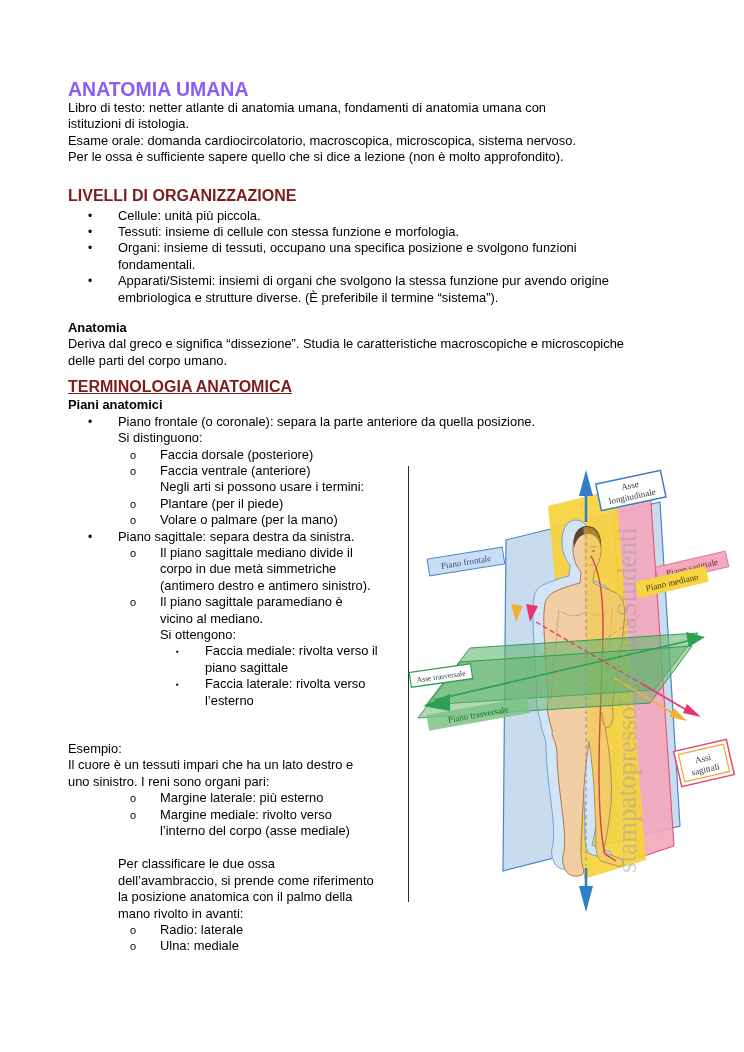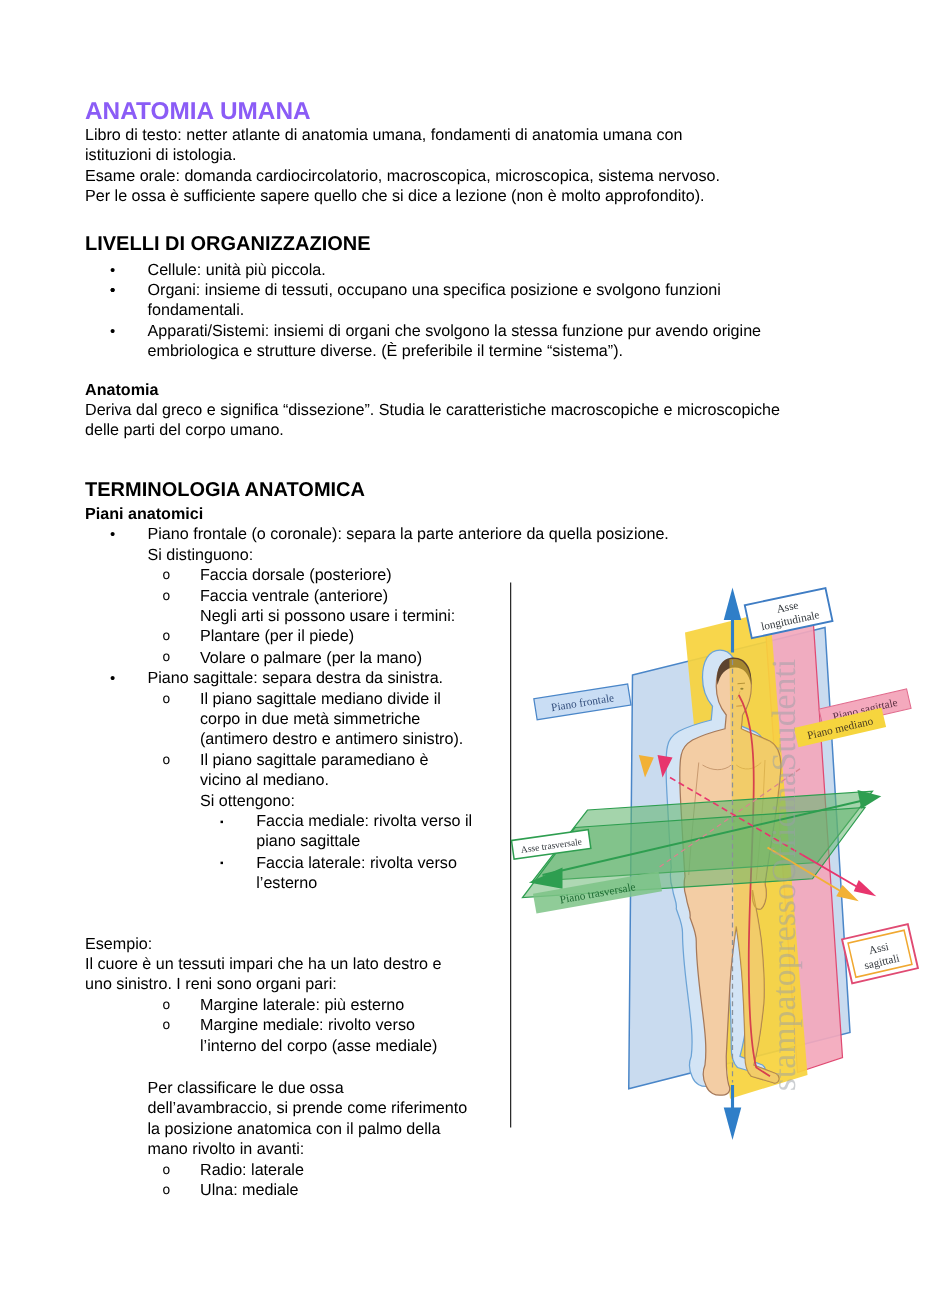--- a/index.html
+++ b/index.html
@@ -1,22 +1,22 @@
 <!DOCTYPE html>
 <html><head>
 <meta charset="utf-8">
 <style>
   html,body{margin:0;padding:0;}
   body{width:744px;height:1052px;position:relative;background:#ffffff;overflow:hidden;
        font-family:"Liberation Sans","DejaVu Sans",sans-serif;color:#000;}
   .content{position:absolute;left:68px;top:78px;width:632px;}
   .h1{font-size:19.5px;line-height:22px;font-weight:bold;color:#8b5cf6;margin:0;}
-  .h2{font-size:16px;line-height:19px;font-weight:bold;color:#000000;margin:0;}
+  .h2{font-size:16px;line-height:19px;font-weight:bold;color:#7f1d1d;margin:0;}
   .h2.mt1{margin-top:20px;margin-bottom:3px;}
-  .h2.mt2{margin-top:30px;margin-bottom:1px;}
+  .h2.mt2{margin-top:8px;margin-bottom:1px;text-decoration:underline;}
   .h3{font-size:12.9px;line-height:16.4px;font-weight:bold;margin:0;}
   .h3.mt{margin-top:14px;}
   .ln{font-size:12.9px;line-height:16.4px;position:relative;white-space:nowrap;}
   .lv0{padding-left:0;}
   .ind{padding-left:50px;}
   .lv1{padding-left:50px;}
   .lv2{padding-left:92px;}
   .lv3{padding-left:137px;}
   .mk{position:absolute;}
   .lv1>.mk{left:20px;font-size:12px;}
@@ -38,21 +38,21 @@
     <div class="ln lv0"><span>Libro di testo: netter atlante di anatomia umana, fondamenti di anatomia umana con</span></div>
     <div class="ln lv0"><span>istituzioni di istologia.</span></div>
     <div class="ln lv0"><span>Esame orale: domanda cardiocircolatorio, macroscopica, microscopica, sistema nervoso.</span></div>
     <div class="ln lv0"><span>Per le ossa è sufficiente sapere quello che si dice a lezione (non è molto approfondito).</span></div>
   </div>
 
   <div class="h2 mt1">LIVELLI DI ORGANIZZAZIONE</div>
 
   <div>
     <div class="ln lv1"><span class="mk">•</span><span>Cellule: unità più piccola.</span></div>
-    <div class="ln lv1"><span class="mk">•</span></div>
+    <div class="ln lv1"><span class="mk">•</span><span>Tessuti: insieme di cellule con stessa funzione e morfologia.</span></div>
     <div class="ln lv1"><span class="mk">•</span><span>Organi: insieme di tessuti, occupano una specifica posizione e svolgono funzioni</span></div>
     <div class="ln lv1"><span>fondamentali.</span></div>
     <div class="ln lv1"><span class="mk">•</span><span>Apparati/Sistemi: insiemi di organi che svolgono la stessa funzione pur avendo origine</span></div>
     <div class="ln lv1"><span>embriologica e strutture diverse. (È preferibile il termine “sistema”).</span></div>
   </div>
 
   <div class="h3 mt">Anatomia</div>
   <div>
     <div class="ln lv0"><span>Deriva dal greco e significa “dissezione”. Studia le caratteristiche macroscopiche e microscopiche</span></div>
     <div class="ln lv0"><span>delle parti del corpo umano.</span></div>

